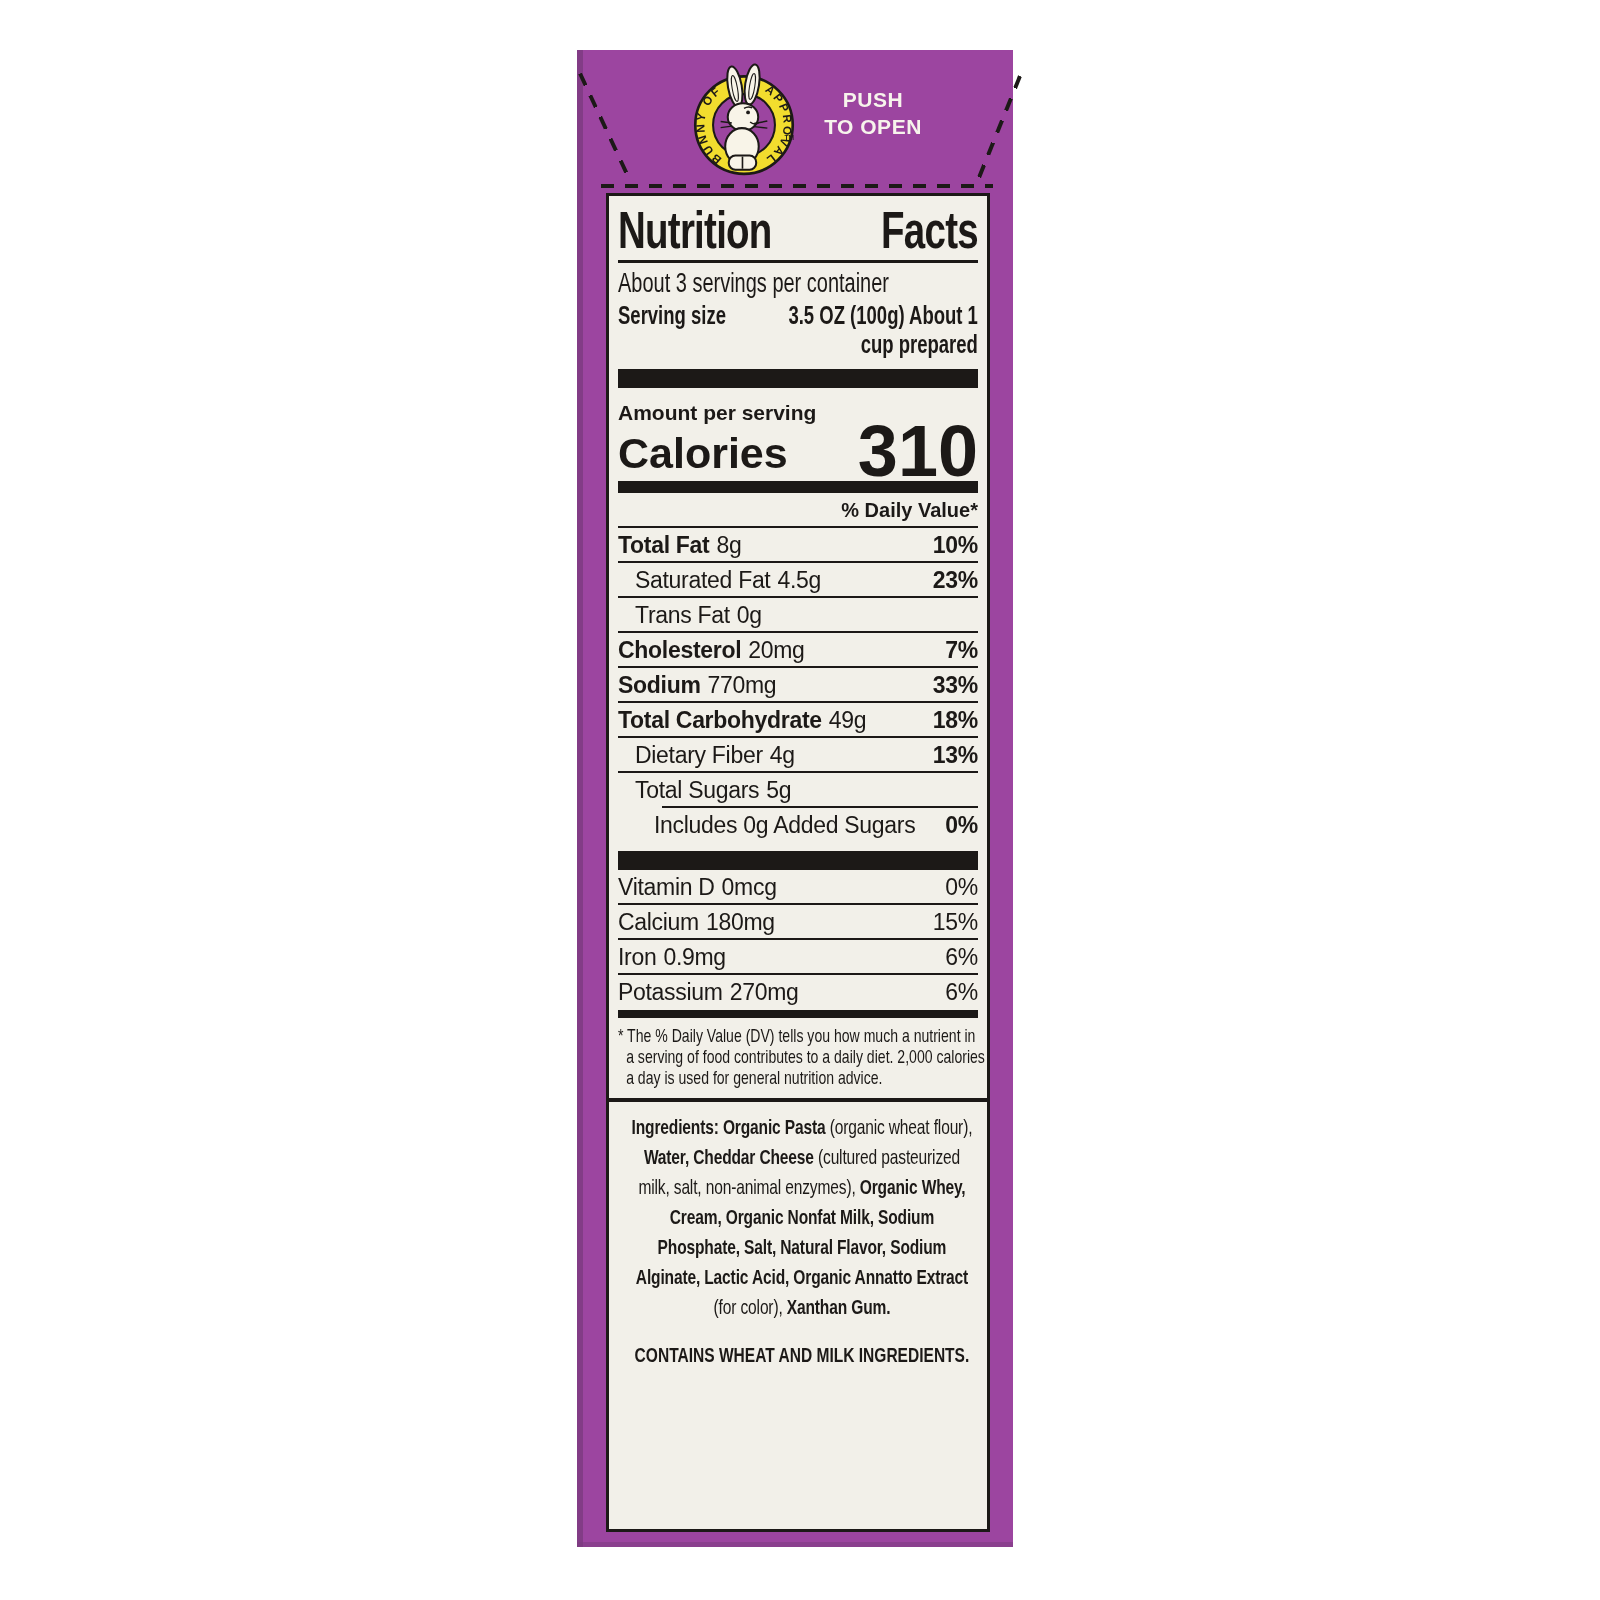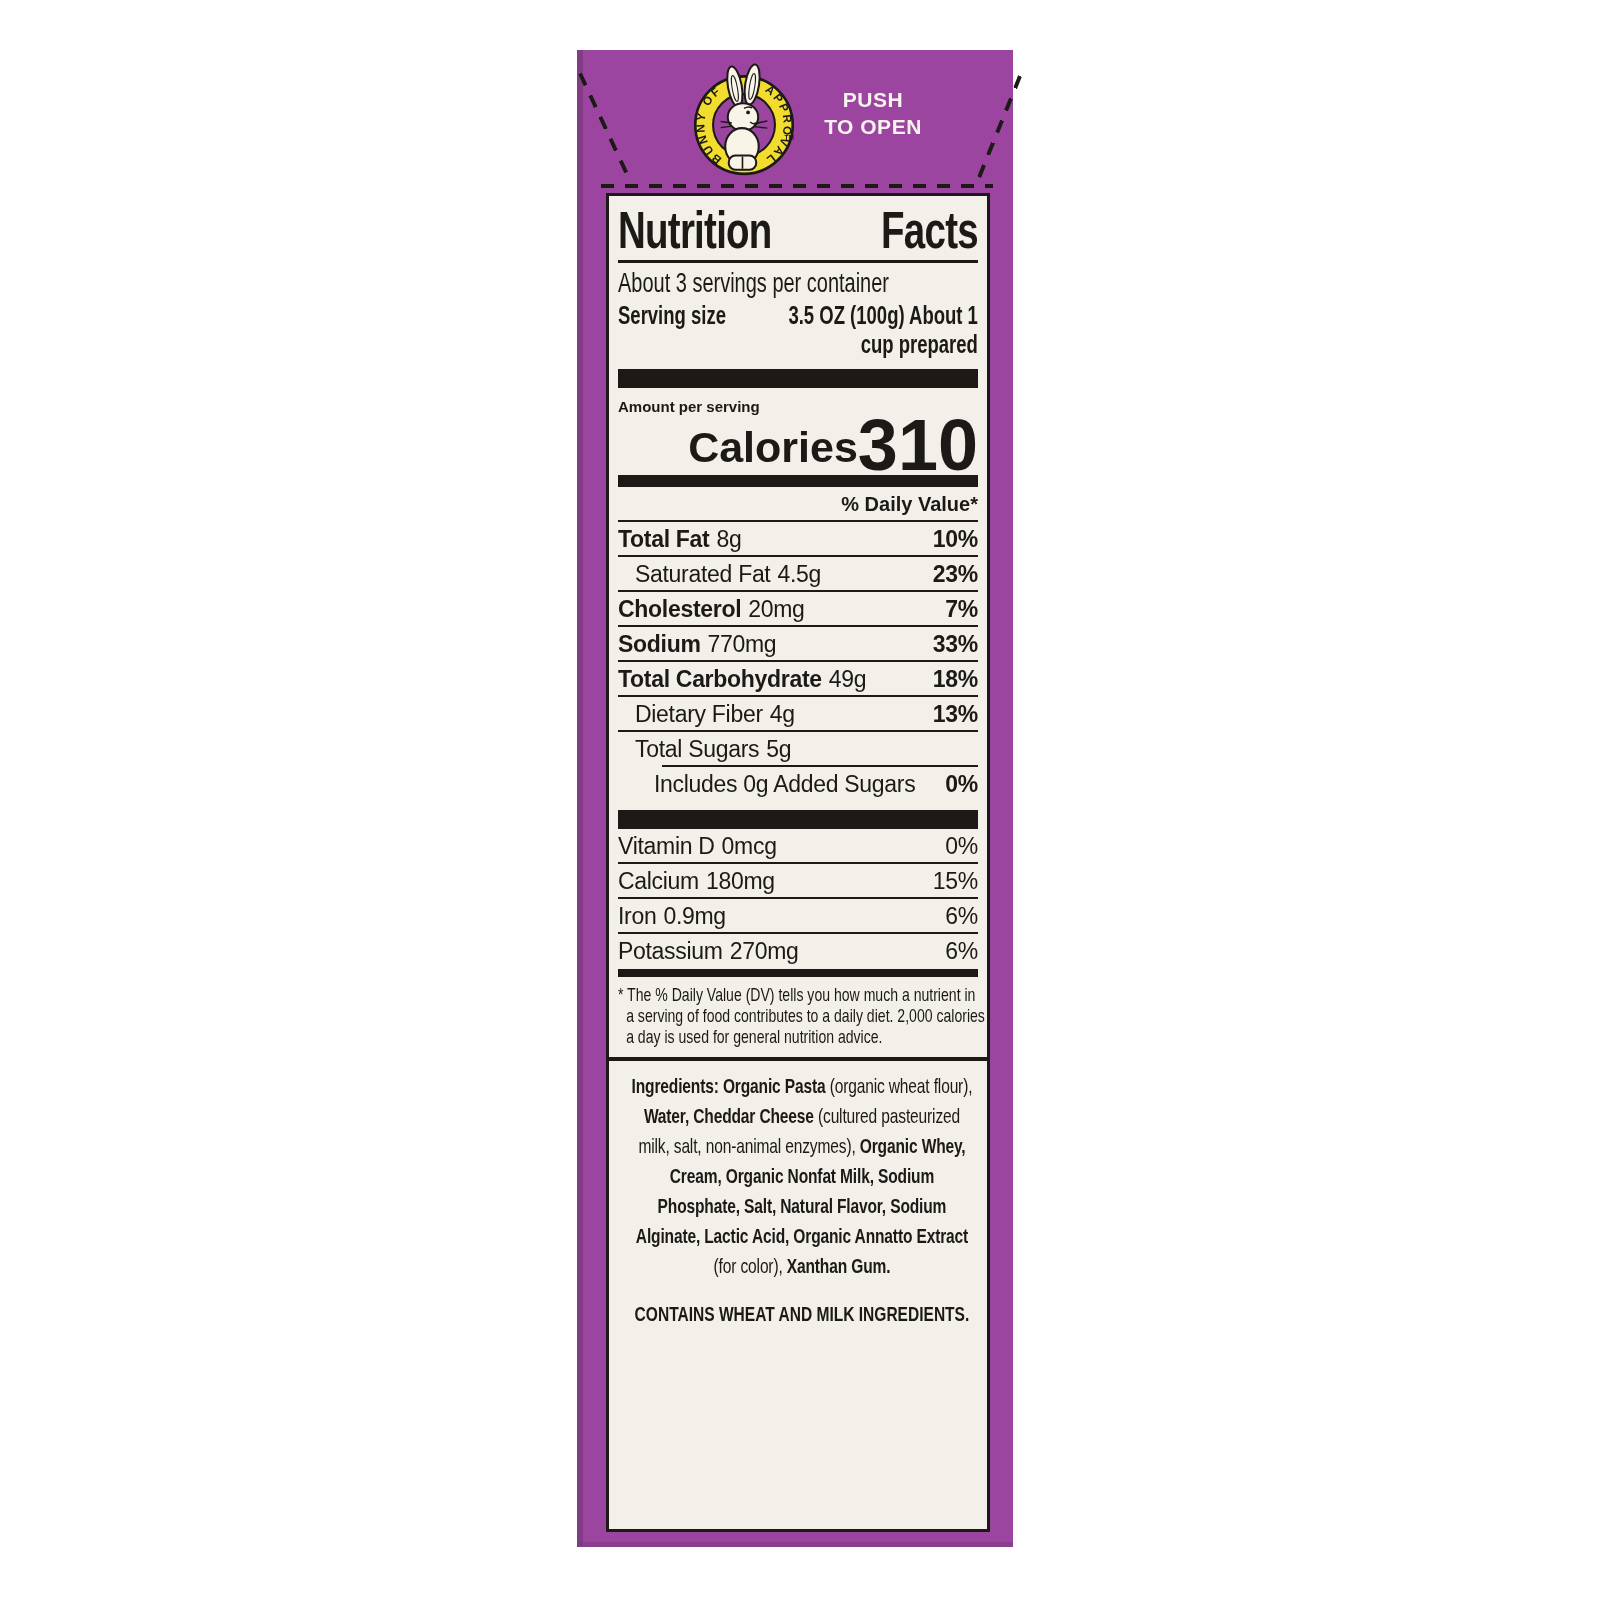--- a/index.html
+++ b/index.html
@@ -37,22 +37,22 @@
   .title-rule{height:0;border-top:3px solid var(--ink,#1c1917);margin-top:2px;}
   .servings{font-size:27px;line-height:32px;margin-top:4px;}
   .serving-size{display:flex;justify-content:space-between;font-weight:bold;font-size:25px;line-height:29px;margin-top:2px;}
   .serving-size .val{text-align:right;}
 
   .bar{background:var(--ink,#1c1917);}
   .bar-thick{height:19px;margin-top:10px;}
   .bar-med{height:12px;margin-top:4px;}
   .bar-thin{height:8px;margin-top:2px;}
 
-  .aps{font-weight:bold;font-size:15px;line-height:24px;margin-top:7px;}
-  .cal-row{display:flex;justify-content:flex-end;align-items:flex-end;margin-top:0;}
+  .aps{font-weight:bold;font-size:21px;line-height:24px;margin-top:13px;}
+  .cal-row{display:flex;justify-content:space-between;align-items:flex-end;margin-top:0;}
   .cal-label{font-weight:bold;font-size:43px;line-height:48px;}
   .cal-value{font-weight:bold;font-size:72px;line-height:52px;}
   .dv-header{text-align:right;font-weight:bold;font-size:20px;line-height:22px;padding:6px 0 5px 0;}
 
   .nrow,.vrow{display:flex;justify-content:space-between;align-items:center;
               font-size:23px;line-height:26px;padding:4px 0 3px 0;border-top:2px solid var(--ink,#1c1917);letter-spacing:-.3px;}
   .nrow .name{font-weight:normal;}
   .nrow.b .name{font-weight:bold;}
   .amt{margin-left:7px;}
   .nrow .dv{font-weight:bold;}
@@ -160,20 +160,24 @@
             <div class="nrow b">
               <span class="nm"><span class="name">Total Fat</span><span class="amt">8g</span></span>
               <span class="dv">10%</span>
             </div>
 
             <div class="nrow ind1">
               <span class="nm"><span class="name">Saturated Fat</span><span class="amt">4.5g</span></span>
               <span class="dv">23%</span>
             </div>
 
+            <div class="nrow ind1">
+              <span class="nm"><span class="name">Trans Fat</span><span class="amt">0g</span></span>
+              <span class="dv"></span>
+            </div>
 
             <div class="nrow b">
               <span class="nm"><span class="name">Cholesterol</span><span class="amt">20mg</span></span>
               <span class="dv">7%</span>
             </div>
 
             <div class="nrow b">
               <span class="nm"><span class="name">Sodium</span><span class="amt">770mg</span></span>
               <span class="dv">33%</span>
             </div>

